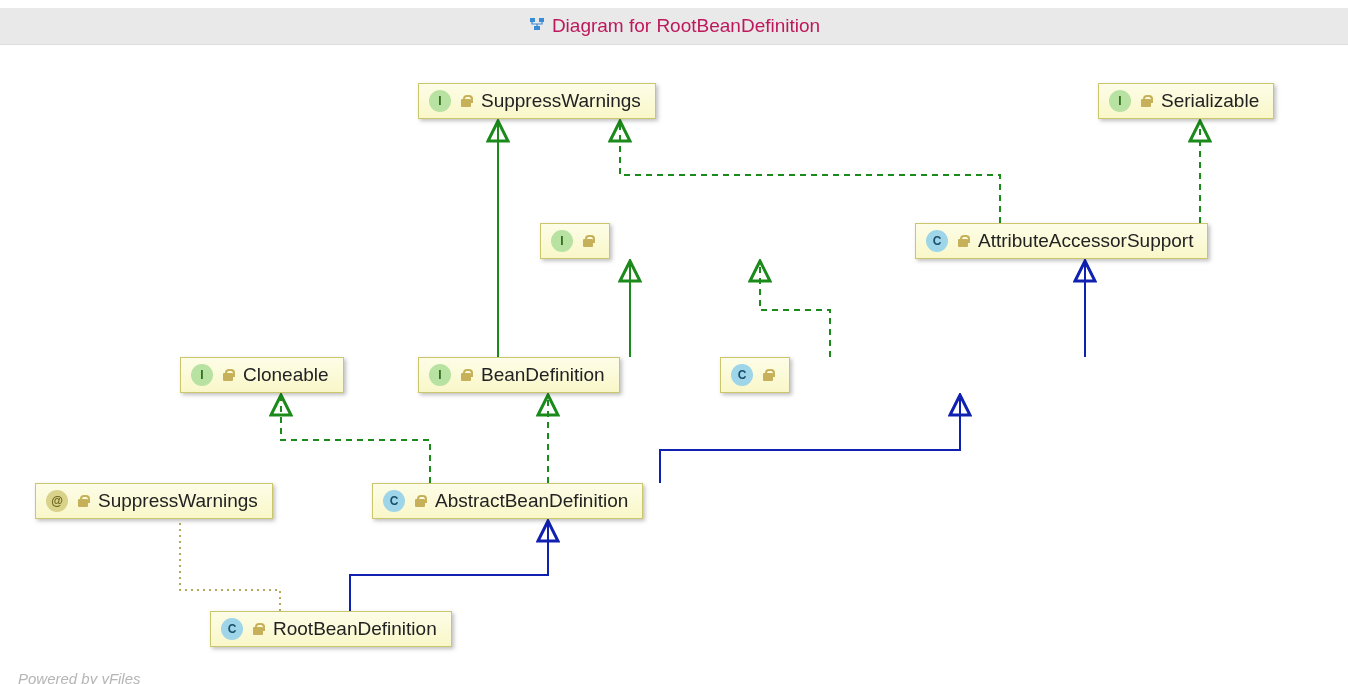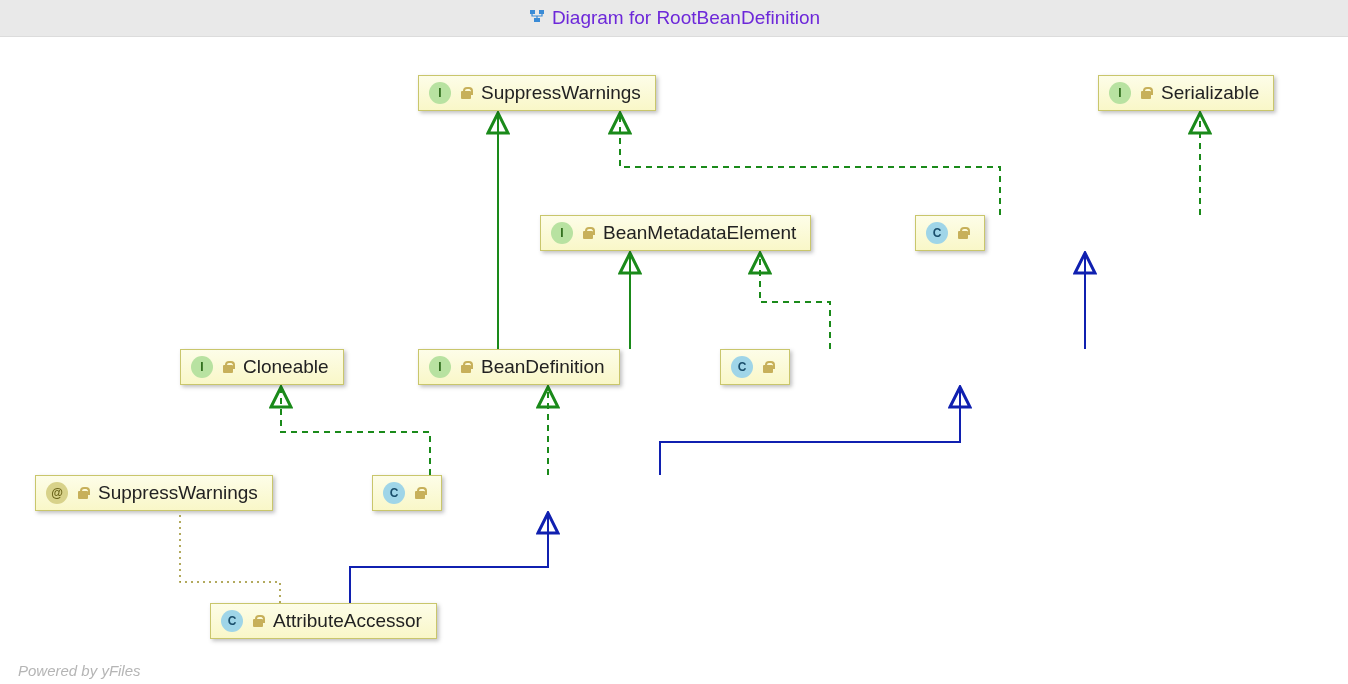--- a/index.html
+++ b/index.html
@@ -10,22 +10,23 @@
     font-family: "Segoe UI", Arial, sans-serif;
     background: #ffffff;
     overflow: hidden;
   }
   .header {
     background: #e9e9e9;
     height: 36px;
     line-height: 36px;
     text-align: center;
     font-size: 19px;
-    color: #6d28d9;
+    color: #be185d;
     border-bottom: 1px solid #dcdcdc;
+    margin-top: 8px;
   }
   .header .title-icon {
     display: inline-block;
     vertical-align: middle;
     margin-right: 6px;
   }
   .canvas {
     position: relative;
     width: 1348px;
     height: 648px;
@@ -151,25 +152,25 @@
   </div>
   <div class="node" style="left:1098px; top:38px;">
     <span class="badge badge-i">I</span>
     <span class="lock"></span>
     <span>Serializable</span>
   </div>
 
   <div class="node" style="left:540px; top:178px;">
     <span class="badge badge-i">I</span>
     <span class="lock"></span>
-    <span>BeanMetadataElement</span>
   </div>
   <div class="node" style="left:915px; top:178px;">
     <span class="badge badge-c">C</span>
     <span class="lock"></span>
+    <span>AttributeAccessorSupport</span>
   </div>
 
   <div class="node" style="left:180px; top:312px;">
     <span class="badge badge-i">I</span>
     <span class="lock"></span>
     <span>Cloneable</span>
   </div>
   <div class="node" style="left:418px; top:312px;">
     <span class="badge badge-i">I</span>
     <span class="lock"></span>
@@ -181,22 +182,23 @@
   </div>
 
   <div class="node" style="left:35px; top:438px;">
     <span class="badge badge-at">@</span>
     <span class="lock"></span>
     <span>SuppressWarnings</span>
   </div>
   <div class="node" style="left:372px; top:438px;">
     <span class="badge badge-c">C</span>
     <span class="lock"></span>
+    <span>AbstractBeanDefinition</span>
   </div>
 
   <div class="node" style="left:210px; top:566px;">
     <span class="badge badge-c">C</span>
     <span class="lock"></span>
-    <span>AttributeAccessor</span>
+    <span>RootBeanDefinition</span>
   </div>
 
   <div class="footer">Powered by yFiles</div>
 </div>
 
 </body></html>

